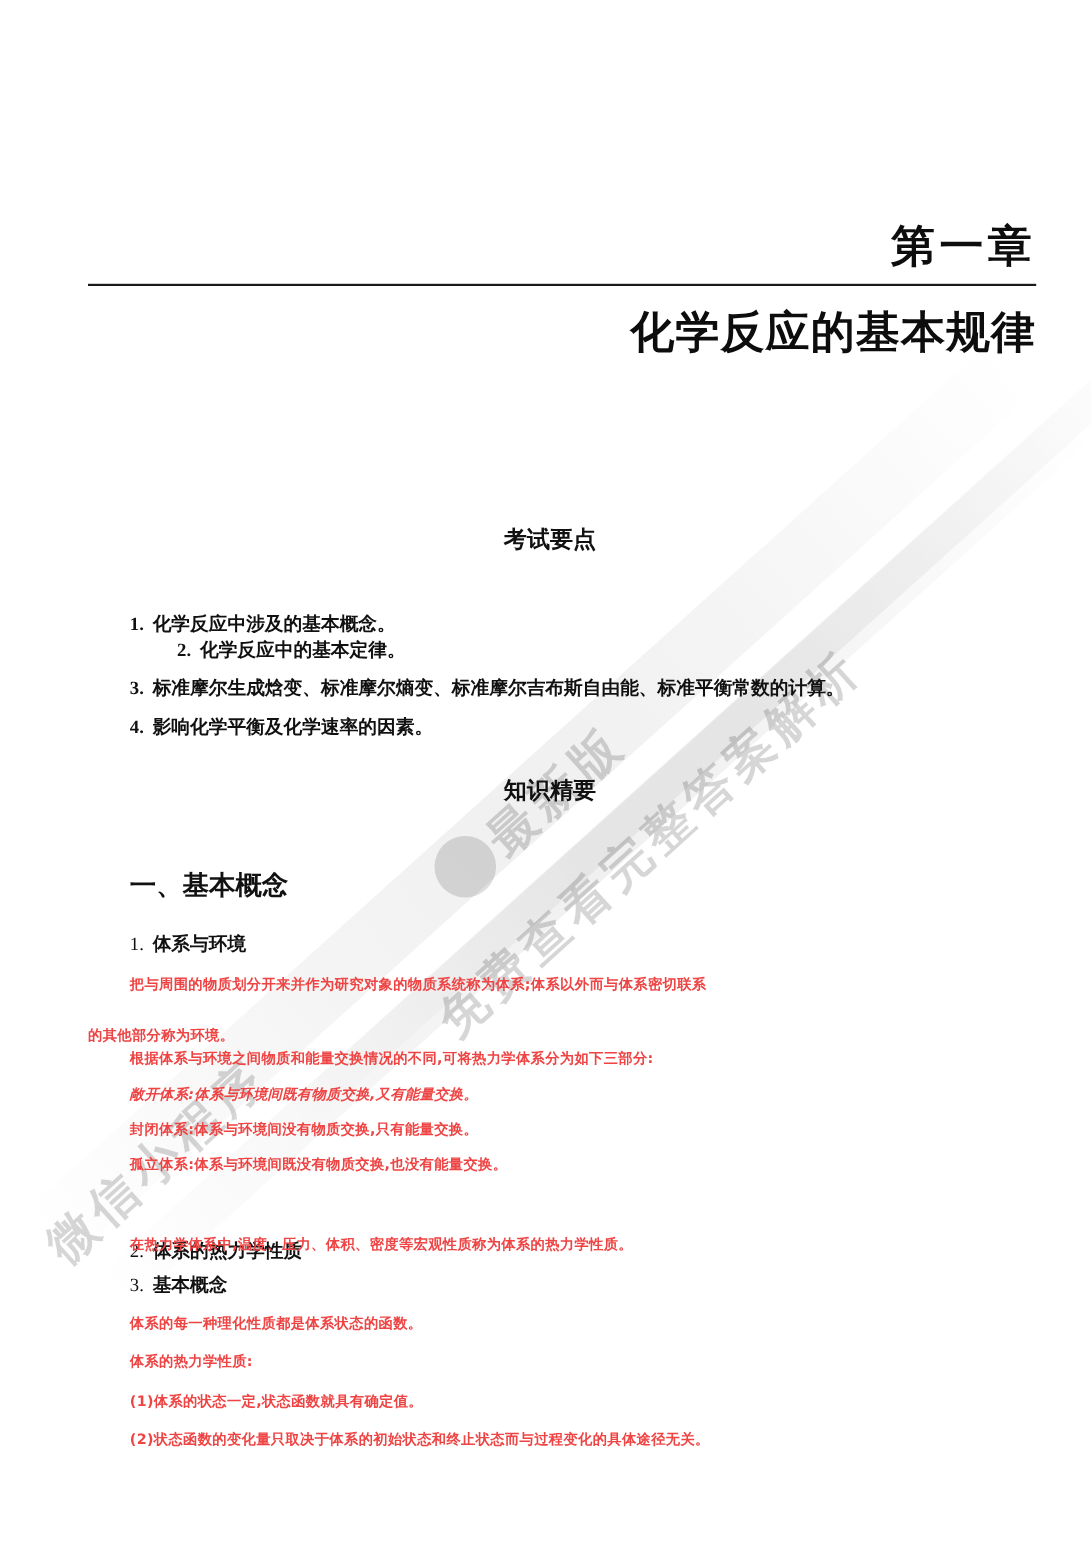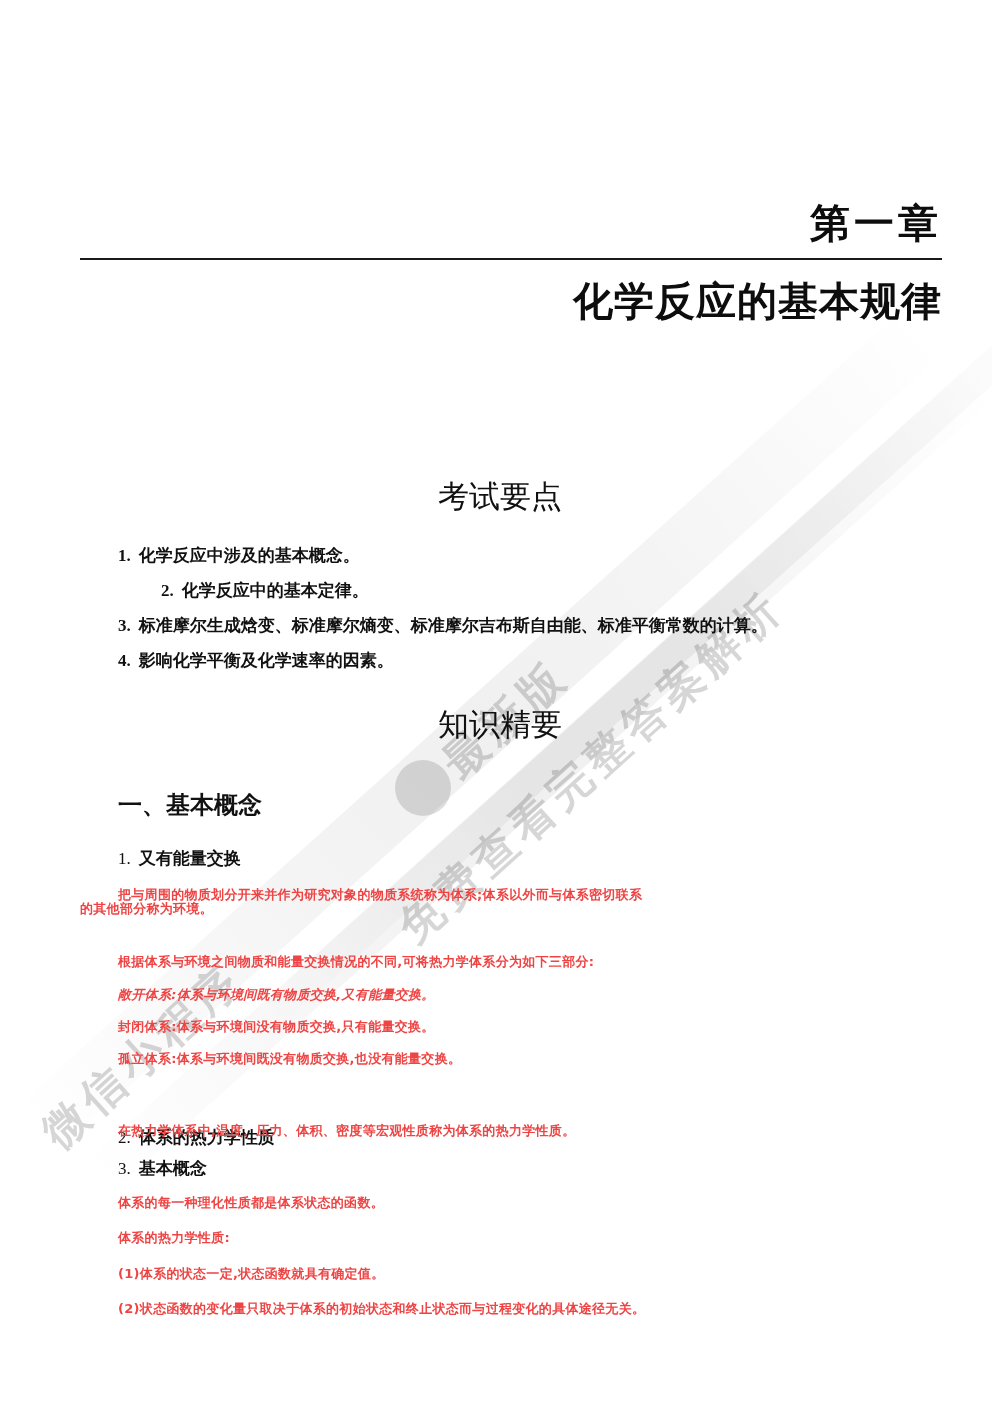--- a/index.html
+++ b/index.html
@@ -38,21 +38,21 @@
     .chapter-rule {
       position: absolute; left: 80px; top: 258px; width: 862px; height: 2px; background: #1a1a1a;
     }
     .chapter-title {
       right: 50px; top: 274px; font-size: 40px; font-weight: bold;
       letter-spacing: 1px; color: #0d0d0d;
       font-family: "DejaVu Serif", serif;
     }
 
     .section-heading {
-      left: 0; width: 992px; text-align: center; font-size: 31px; font-weight: normal;
+      left: 0; width: 992px; text-align: center; font-size: 21px; font-weight: bold;
       color: #111;
     }
     .section-heading span { position: relative; left: 4px; }
 
     .list-item { left: 118px; font-size: 17px; color: #111; font-weight: 600; }
     .list-item .num { font-family: "Liberation Serif", serif; font-weight: bold; margin-right: 8px; }
 
     .h2 { left: 118px; font-size: 24px; font-weight: bold; }
     .h3 { left: 118px; font-size: 17px; font-weight: bold; }
     .h3 .num { font-family: "Liberation Serif", serif; margin-right: 8px; font-weight: normal; }
@@ -75,45 +75,45 @@
 </div>
 
 <div class="abs chapter-no">第一章</div>
 <div class="chapter-rule"></div>
 <div class="abs chapter-title">化学反应的基本规律</div>
 
 <div class="abs section-heading" style="top:476px;">
   <span>考试要点</span>
 </div>
 
-<div class="abs list-item" style="top:544px;">
+<div class="abs list-item" style="top:556px;">
   <span class="num">1.</span><span>化学反应中涉及的基本概念。</span>
 </div>
 <div class="abs list-item" style="top:579px;margin-left:43px;">
   <span class="num">2.</span><span>化学反应中的基本定律。</span>
 </div>
 <div class="abs list-item" style="top:614px;">
   <span class="num">3.</span><span>标准摩尔生成焓变、标准摩尔熵变、标准摩尔吉布斯自由能、标准平衡常数的计算。</span>
 </div>
 <div class="abs list-item" style="top:649px;">
   <span class="num">4.</span><span>影响化学平衡及化学速率的因素。</span>
 </div>
 
 <div class="abs section-heading" style="top:704px;">
   <span>知识精要</span>
 </div>
 
 <div class="abs h2" style="top:789px;">一、基本概念</div>
 
 <div class="abs h3" style="top:847px;">
-  <span class="num">1.</span><span>又有能量交换</span>
+  <span class="num">1.</span><span>体系与环境</span>
 </div>
 
 <div class="abs para indent" style="top:886px;">把与周围的物质划分开来并作为研究对象的物质系统称为体系;体系以外而与体系密切联系</div>
-<div class="abs para flush" style="top:900px;">的其他部分称为环境。</div>
+<div class="abs para flush" style="top:932px;">的其他部分称为环境。</div>
 <div class="abs para indent" style="top:953px;">根据体系与环境之间物质和能量交换情况的不同,可将热力学体系分为如下三部分:</div>
 <div class="abs para indent" style="top:986px;font-style:italic;">敞开体系:体系与环境间既有物质交换,又有能量交换。</div>
 <div class="abs para indent" style="top:1018px;">封闭体系:体系与环境间没有物质交换,只有能量交换。</div>
 <div class="abs para indent" style="top:1038px;margin-top:12px;">孤立体系:体系与环境间既没有物质交换,也没有能量交换。</div>
 
 <div class="abs h3" style="top:1086px;margin-top:40px;">
   <span class="num">2.</span><span>体系的热力学性质</span>
 </div>
 <div class="abs para indent" style="top:1122px;">在热力学体系中,温度、压力、体积、密度等宏观性质称为体系的热力学性质。</div>
 

